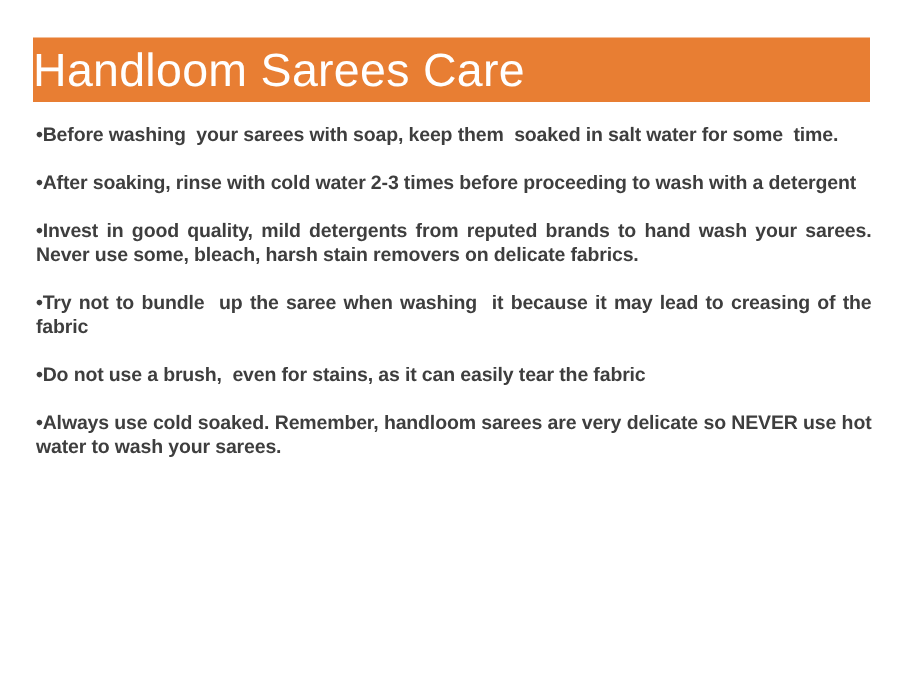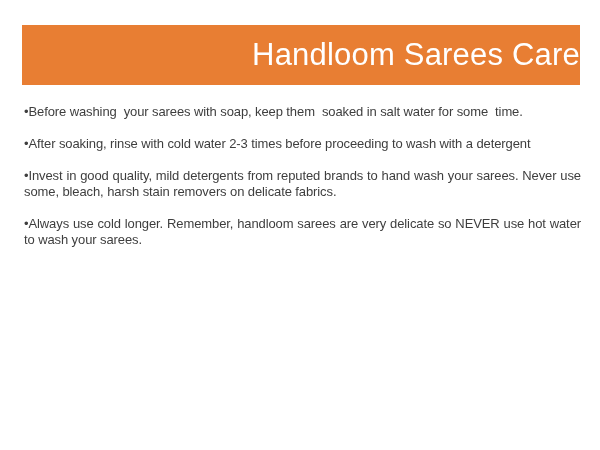--- a/index.html
+++ b/index.html
@@ -15,58 +15,61 @@
     width: 600px;
     height: 450px;
     background: var(--bg, #ffffff);
     overflow: hidden;
   }
   .banner {
     position: absolute;
     left: 22px;
     top: 25px;
     width: 558px;
-    height: 60px;
+    height: 43px;
     background: var(--banner, #E87E33);
     display: flex;
     align-items: center;
-    justify-content: flex-end;
+    justify-content: flex-start;
   }
   .banner h1 {
     margin: 0;
     padding: 0;
     color: var(--title-color, #FFFFFF);
     font-size: 31px;
     font-weight: 400;
     letter-spacing: 0.2px;
     white-space: nowrap;
     font-family: "Liberation Sans", sans-serif;
   }
   .content {
     position: absolute;
     left: 24px;
-    top: 104px;
+    top: 82px;
     width: 557px;
     color: var(--body-color, #3E3E3E);
     font-size: 13px;
     line-height: 16px;
+    font-weight: bold;
   }
   .content p {
     margin: 0 0 16px 0;
     text-align: justify;
     white-space: pre-wrap;
     letter-spacing: -0.1px;
   }
 </style>
 </head>
 <body>
 
 <div class="slide">
   <header class="banner">
     <h1>Handloom Sarees Care</h1>
   </header>
   <main class="content">
     <p>•Before washing  your sarees with soap, keep them  soaked in salt water for some  time.</p>
     <p>•After soaking, rinse with cold water 2-3 times before proceeding to wash with a detergent</p>
     <p>•Invest in good quality, mild detergents from reputed brands to hand wash your sarees. Never use some, bleach, harsh stain removers on delicate fabrics.</p>
-    <p>•Always use cold longer. Remember, handloom sarees are very delicate so NEVER use hot water to wash your sarees.</p>
+    <p>•Try not to bundle  up the saree when washing  it because it may lead to creasing of the fabric</p>
+    <p>•Do not use a brush,  even for stains, as it can easily tear the fabric</p>
+    <p>•Always use cold soaked. Remember, handloom sarees are very delicate so NEVER use hot water to wash your sarees.</p>
   </main>
 </div>
 
 </body></html>

